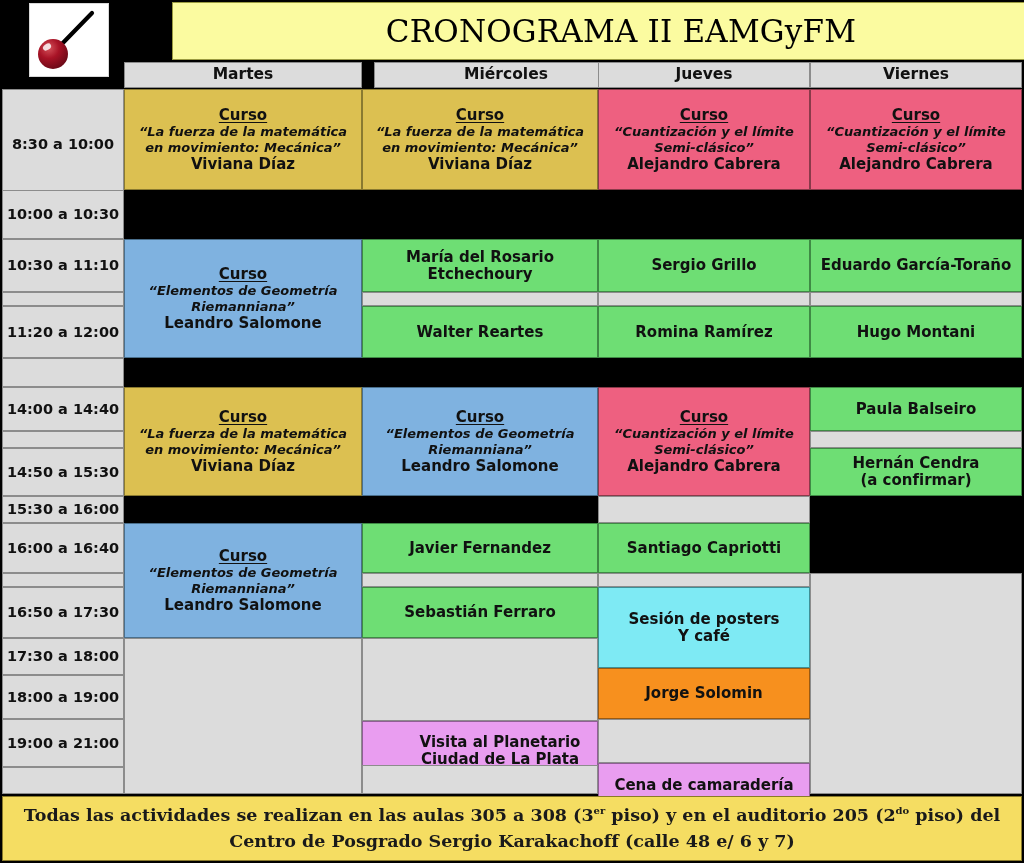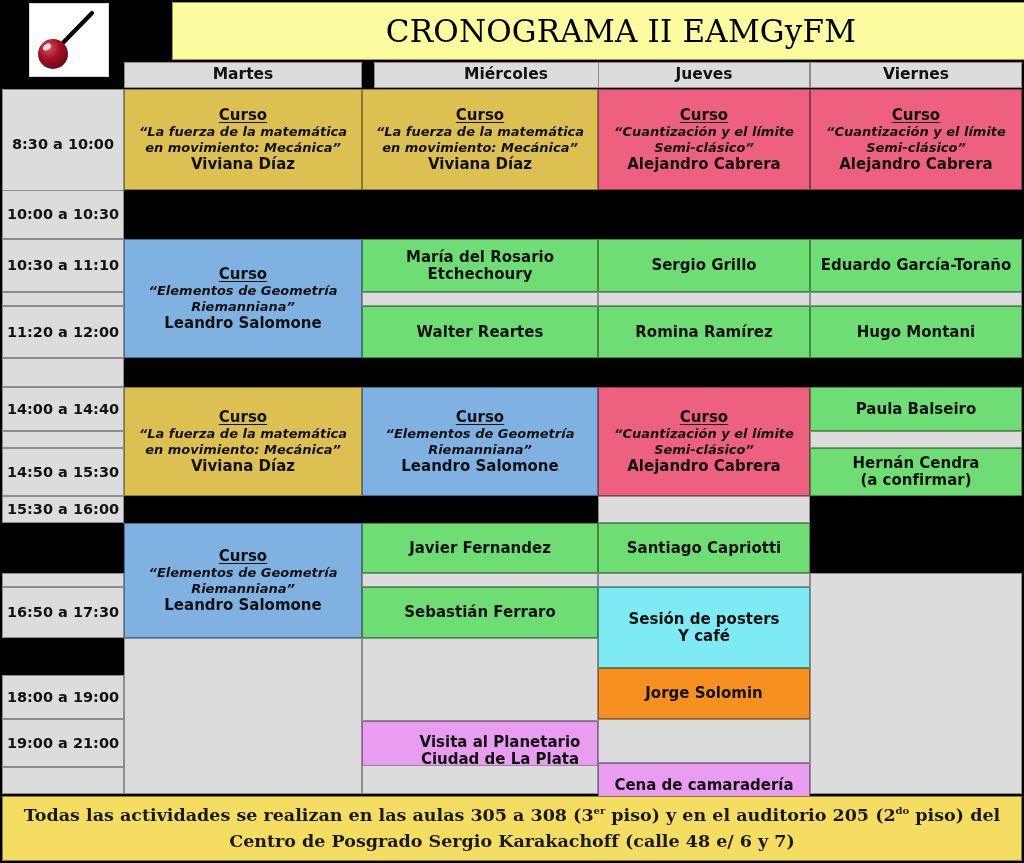--- a/index.html
+++ b/index.html
@@ -102,22 +102,24 @@
   <div class="cell gray timelbl" style="left:2px;top:89px;width:122px;height:110px;">8:30 a 10:00</div>
   <div class="cell gray timelbl" style="left:2px;top:190px;width:122px;height:49px;">10:00 a 10:30</div>
   <div class="cell gray timelbl" style="left:2px;top:239px;width:122px;height:53px;">10:30 a 11:10</div>
   <div class="cell gray" style="left:2px;top:292px;width:122px;height:14px;"></div>
   <div class="cell gray timelbl" style="left:2px;top:306px;width:122px;height:52px;">11:20 a 12:00</div>
   <div class="cell gray" style="left:2px;top:358px;width:122px;height:29px;"></div>
   <div class="cell gray timelbl" style="left:2px;top:387px;width:122px;height:44px;">14:00 a 14:40</div>
   <div class="cell gray" style="left:2px;top:431px;width:122px;height:17px;"></div>
   <div class="cell gray timelbl" style="left:2px;top:448px;width:122px;height:48px;">14:50 a 15:30</div>
   <div class="cell gray timelbl" style="left:2px;top:496px;width:122px;height:27px;">15:30 a 16:00</div>
+  <div class="cell gray timelbl" style="left:2px;top:523px;width:122px;height:50px;">16:00 a 16:40</div>
   <div class="cell gray" style="left:2px;top:573px;width:122px;height:14px;"></div>
   <div class="cell gray timelbl" style="left:2px;top:587px;width:122px;height:51px;">16:50 a 17:30</div>
+  <div class="cell gray timelbl" style="left:2px;top:638px;width:122px;height:37px;">17:30 a 18:00</div>
   <div class="cell gray timelbl" style="left:2px;top:675px;width:122px;height:44px;">18:00 a 19:00</div>
   <div class="cell gray timelbl" style="left:2px;top:719px;width:122px;height:48px;">19:00 a 21:00</div>
   <div class="cell gray" style="left:2px;top:767px;width:122px;height:27px;"></div>
 
   <div class="cell gold" style="left:124px;top:89px;width:238px;height:101px;">
     <div class="courseword">Curso</div>
     <div class="coursetitle">“La fuerza de la matemática</div>
     <div class="coursetitle">en movimiento: Mecánica”</div>
     <div class="coursename">Viviana Díaz</div>
   </div>

